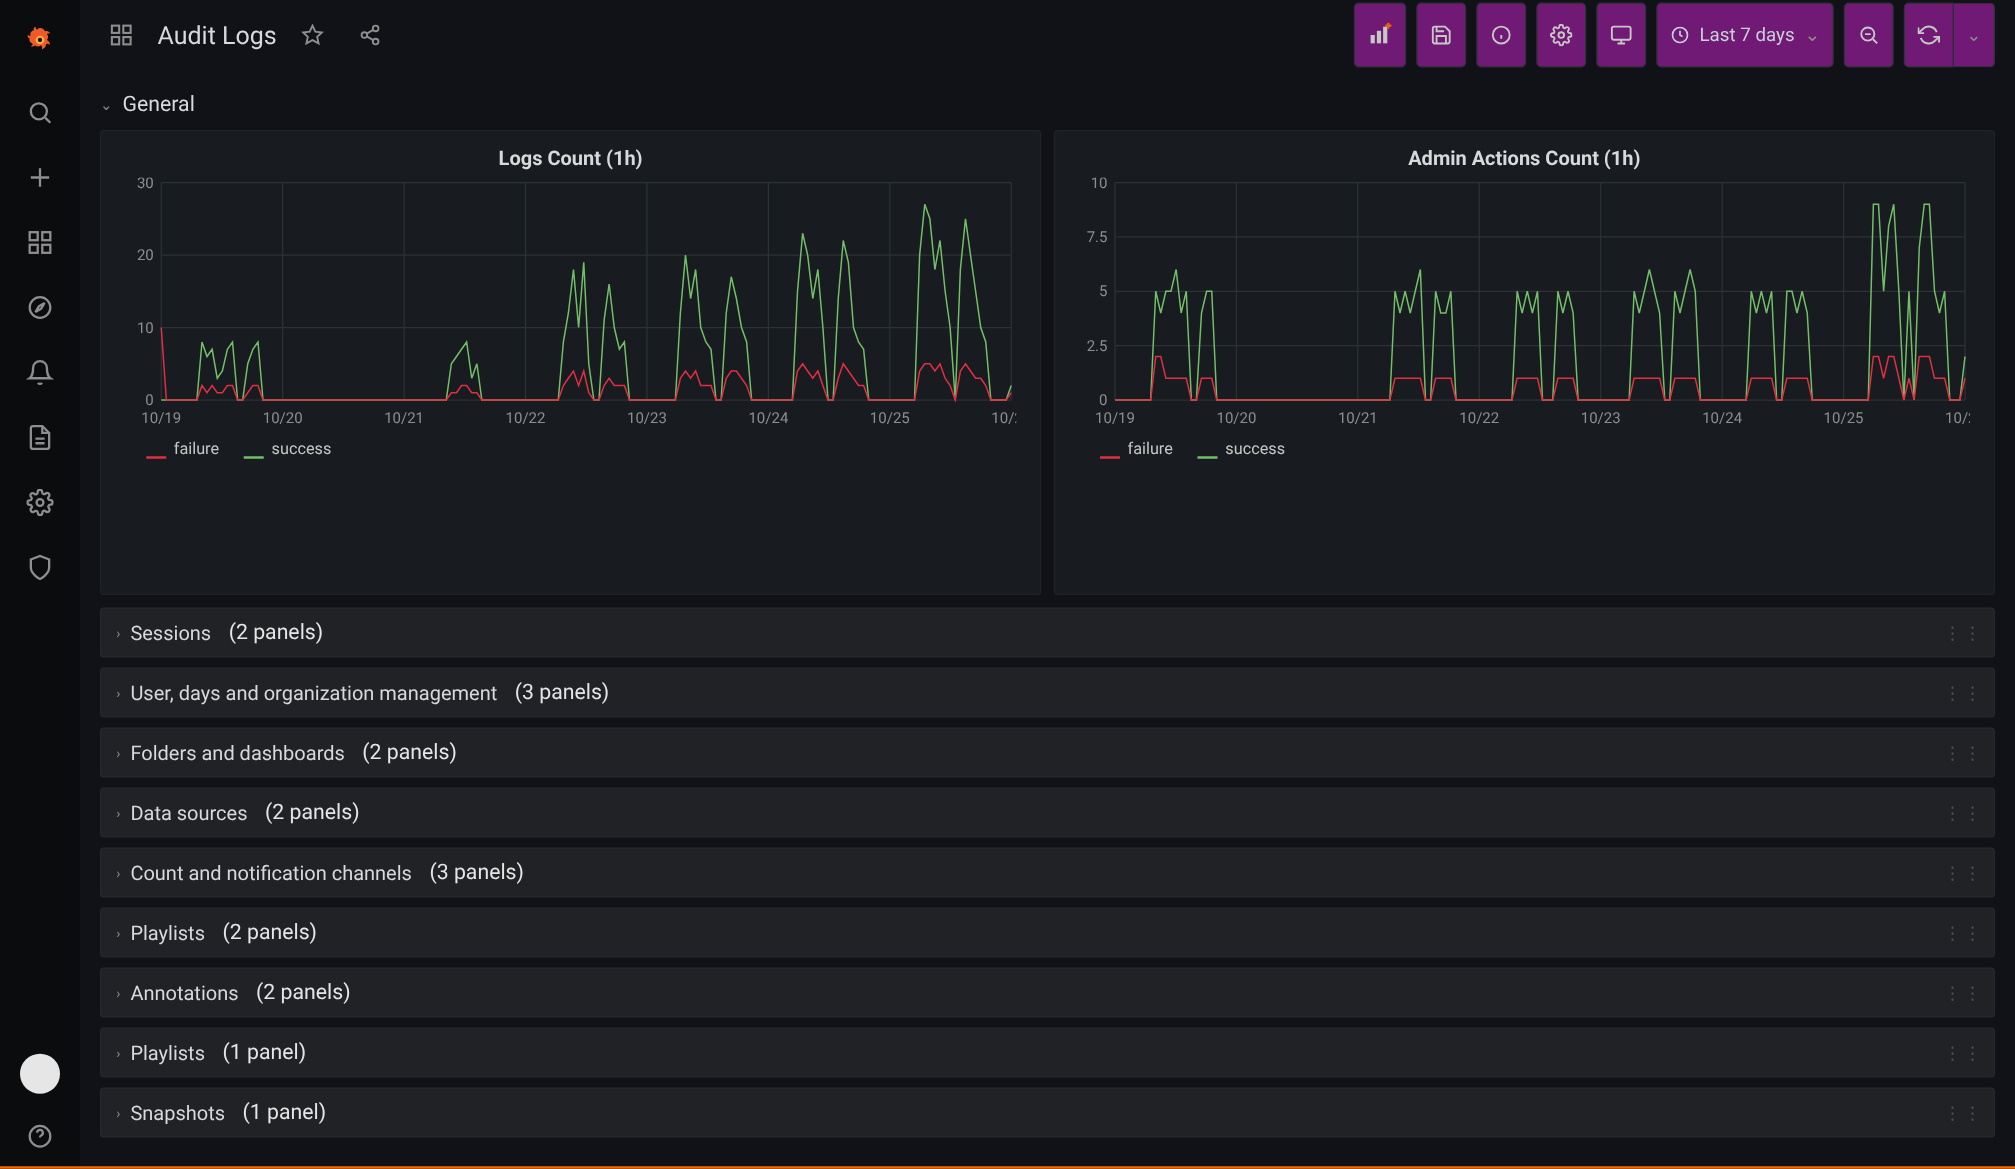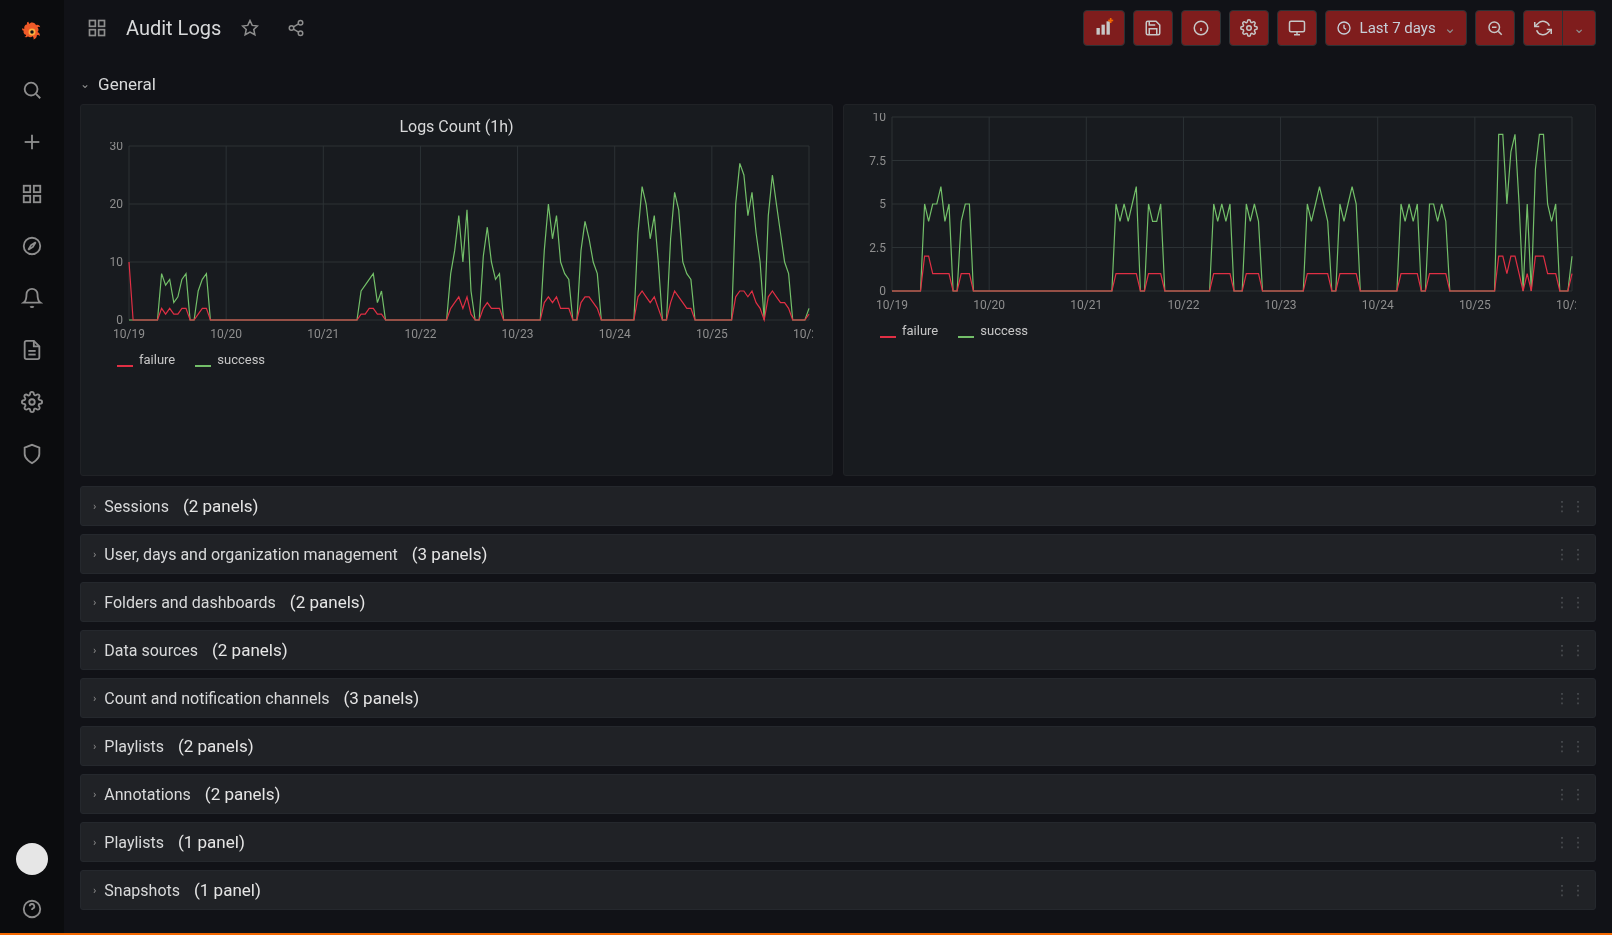--- a/index.html
+++ b/index.html
@@ -17,38 +17,38 @@
 
 
 .main { flex: 1; display: flex; flex-direction: column; background: #111217; }
 
 
 .topbar { height: 56px; display: flex; align-items: center; padding: 0 16px; gap: 12px; }
 .topbar .title-group { display: flex; align-items: center; gap: 12px; }
 .topbar .dash-title { font-size: 20px; color: #d8d9da; font-weight: 400; }
 .topbar .icon-btn { width: 34px; height: 34px; display:flex; align-items:center; justify-content:center; color: #8e8e8e; cursor: pointer; border-radius:4px; }
 .topbar .right { margin-left: auto; display: flex; align-items: center; gap: 8px; }
-.tb-btn { height: 36px; min-width: 40px; background: #7f1d1d; border: 1px solid #2c3235; border-radius: 4px; display: flex; align-items: center; justify-content: center; color: #c7c7c7; cursor: pointer; padding: 0 10px; gap:8px;}
+.tb-btn { height: 52px; min-width: 40px; background: #701a75; border: 1px solid #2c3235; border-radius: 4px; display: flex; align-items: center; justify-content: center; color: #c7c7c7; cursor: pointer; padding: 0 10px; gap:8px;}
 .tb-btn.addpanel svg .plus { fill:#f46800;}
 .time-picker { display:flex; align-items:center; gap:8px; font-size:15px; color:#c7d0d9;}
 .time-picker .chev { color:#8e8e8e;}
 .refresh-group { display:flex;}
 .refresh-group .tb-btn:first-child{border-top-right-radius:0;border-bottom-right-radius:0;}
 .refresh-group .tb-btn:last-child{border-top-left-radius:0;border-bottom-left-radius:0;border-left:none; min-width:28px;}
 
 
 .content { flex:1; overflow-y:auto; padding: 8px 16px 0 16px; }
 .row-header { display:flex; align-items:center; gap:8px; padding:10px 0; cursor:pointer; }
 .row-header.expanded { font-size:17px; color:#d8d9da;}
 .row-header .chev { font-size:12px; color:#8e8e8e;}
 .row-header .title { font-size:17px; color:#d8d9da;}
 
 .panel-row { display:flex; gap:10px; margin-bottom:10px;}
 .panel { flex:1; background:#181b1f; border:1px solid #202226; border-radius:3px; height:372px; display:flex; flex-direction:column; padding:8px 12px;}
-.panel-title { text-align:center; font-size:16px; color:#d8d9da; padding:4px 0 6px 0;}
+.panel-title { text-align:center; font-size:16px; color:#d8d9da; padding:4px 0 6px 0;font-weight:bold;}
 .chart-body { flex:0 0 auto; position:relative;}
 .legend { display:flex; gap:20px; padding:10px 0 0 24px; font-size:13px; color:#c7c7c7;}
 .legend-item { display:flex; align-items:flex-end; gap:6px;}
 .legend-swatch { width:16px; height:2px; }
 
 .collapsed-row { background:#202226; border:1px solid #25282d; border-radius:3px; height:40px; display:flex; align-items:center; padding:0 12px; margin-bottom:8px; position:relative;}
 .collapsed-row .chev { font-size:11px; color:#8e8e8e; margin-right:8px;}
 .collapsed-row .title { font-size:16px; color:#d8d9da;}
 .collapsed-row .count { color:#e5e5e5; font-size:17px; margin-left:14px;}
 .collapsed-row .drag { position:absolute; right:8px; color:#505357; font-size:14px; letter-spacing:2px;}
@@ -274,20 +274,21 @@
                 <span class="legend-swatch" style="background:#e02f44"></span>
                 <span>failure</span>
               </div>
             <div class="legend-item">
                 <span class="legend-swatch" style="background:#73bf69"></span>
                 <span>success</span>
               </div>
           </div>
         </div>
         <div class="panel">
+          <div class="panel-title">Admin Actions Count (1h)</div>
           <div class="chart-body" id="chart1">
               <svg class="chart-svg" width="720" height="200">
                 <line class="grid-line" x1="36" x2="716" y1="178" y2="178"></line>
                 <text class="axis-text" x="30" y="182" text-anchor="end">0</text>
                 <line class="grid-line" x1="36" x2="716" y1="134.5" y2="134.5"></line>
                 <text class="axis-text" x="30" y="138.5" text-anchor="end">2.5</text>
                 <line class="grid-line" x1="36" x2="716" y1="91" y2="91"></line>
                 <text class="axis-text" x="30" y="95" text-anchor="end">5</text>
                 <line class="grid-line" x1="36" x2="716" y1="47.5" y2="47.5"></line>
                 <text class="axis-text" x="30" y="51.5" text-anchor="end">7.5</text>

